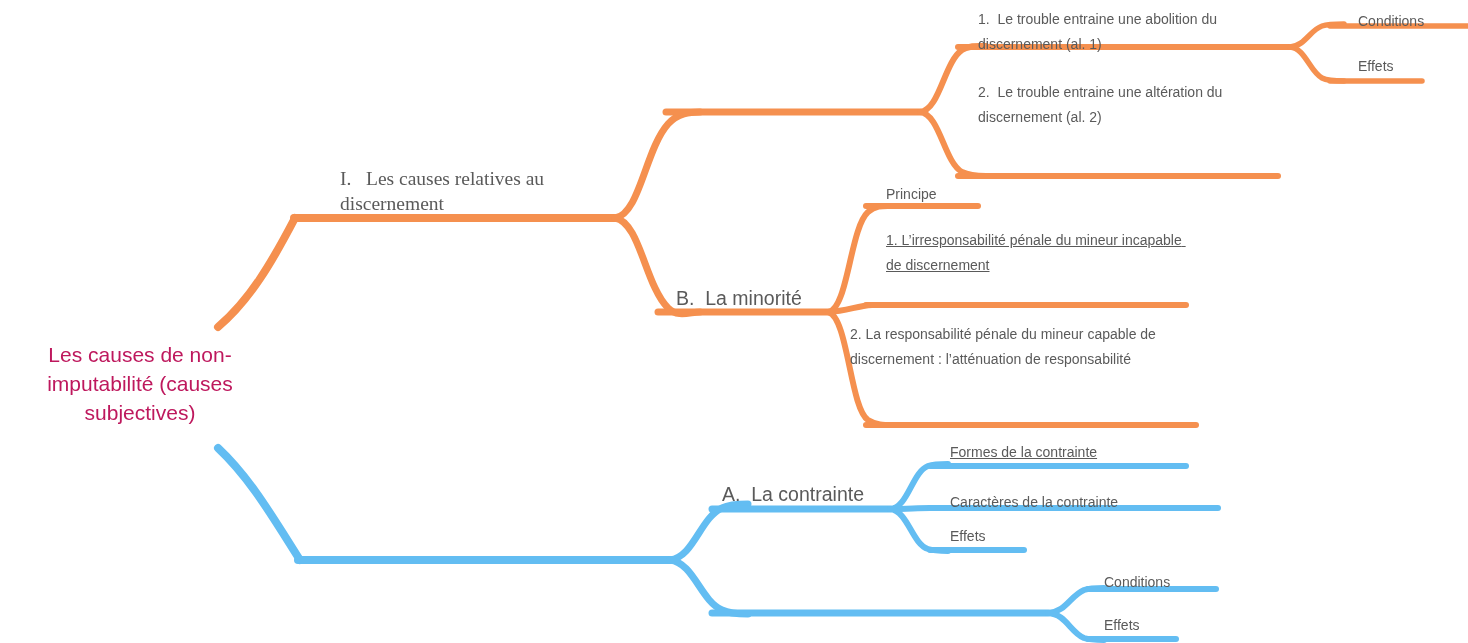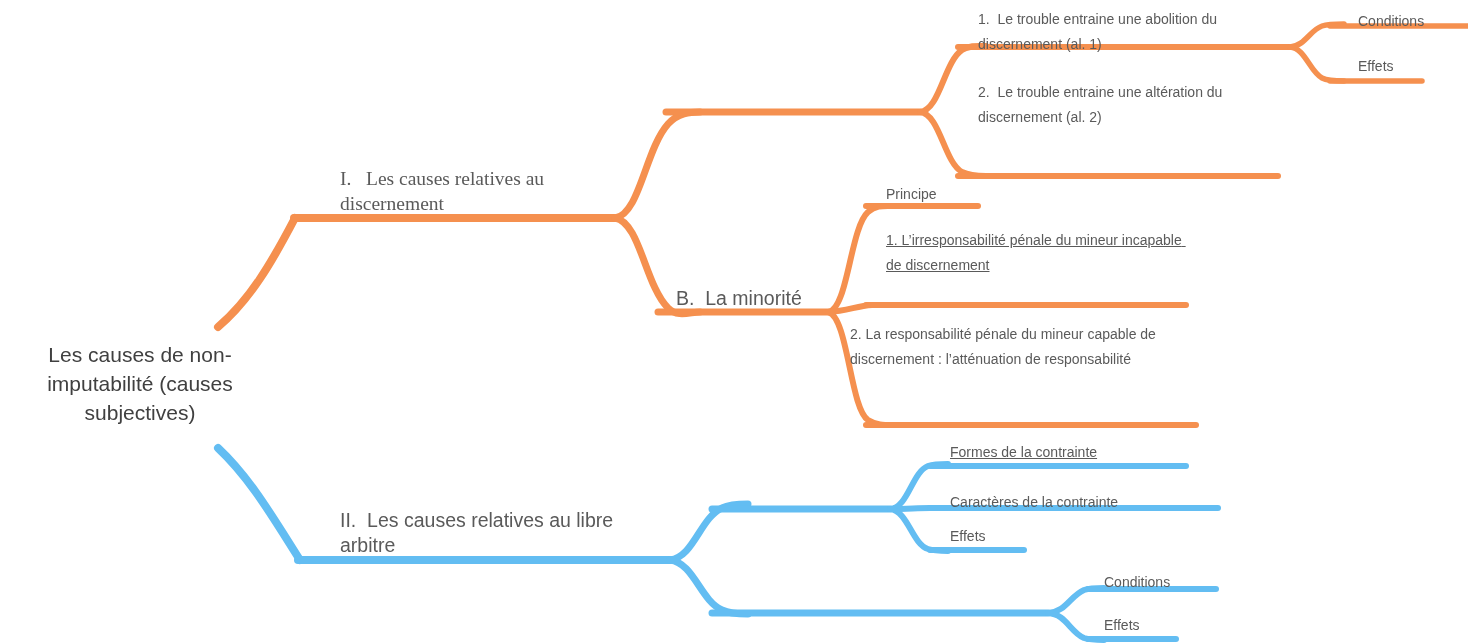--- a/index.html
+++ b/index.html
@@ -27,21 +27,21 @@
   }
   .node-label {
     position: absolute;
     color: #5a5a5a;
     font-size: 19.5px;
     line-height: 25px;
     white-space: pre-wrap;
   }
   .node-center {
     text-align: center;
-    color: #404040;
+    color: #be185d;
     font-size: 21px;
     line-height: 29px;
   }
   .lvl1 { font-size: 19.5px; }
   .lvl2 { font-size: 19.5px; }
   .lvl3 { font-size: 14px; }
 </style>
 </head>
 <body>
 
@@ -112,22 +112,22 @@
   <div class="node-label lvl3" style="left:978px; top:80px; width:310px;">2.  Le trouble entraine une altération du discernement (al. 2)</div>
 
   <div class="node-label lvl2" style="left:676px; top:286px; width:200px;">B.  La minorité</div>
 
   <div class="node-label lvl3" style="left:886px; top:182px; width:180px;">Principe</div>
 
   <div class="node-label lvl3" style="left:886px; top:228px; width:310px;text-decoration:underline;">1. L’irresponsabilité pénale du mineur incapable de discernement</div>
 
   <div class="node-label lvl3" style="left:850px; top:322px; width:310px;">2. La responsabilité pénale du mineur capable de discernement : l’atténuation de responsabilité</div>
 
-  <div class="node-label lvl1" style="left:340px; top:508px; width:320px;">II.  Les causes relatives au libre arbitre</div>
 
+  <div class="node-label lvl2" style="left:722px; top:482px; width:200px;">A.  La contrainte</div>
 
   <div class="node-label lvl3" style="left:950px; top:440px; width:260px;text-decoration:underline;">Formes de la contrainte</div>
 
   <div class="node-label lvl3" style="left:950px; top:482px; width:280px;margin-top:8px;">Caractères de la contrainte</div>
 
   <div class="node-label lvl3" style="left:950px; top:524px; width:160px;">Effets</div>
 
 
   <div class="node-label lvl3" style="left:1104px; top:570px; width:180px;">Conditions</div>
 

